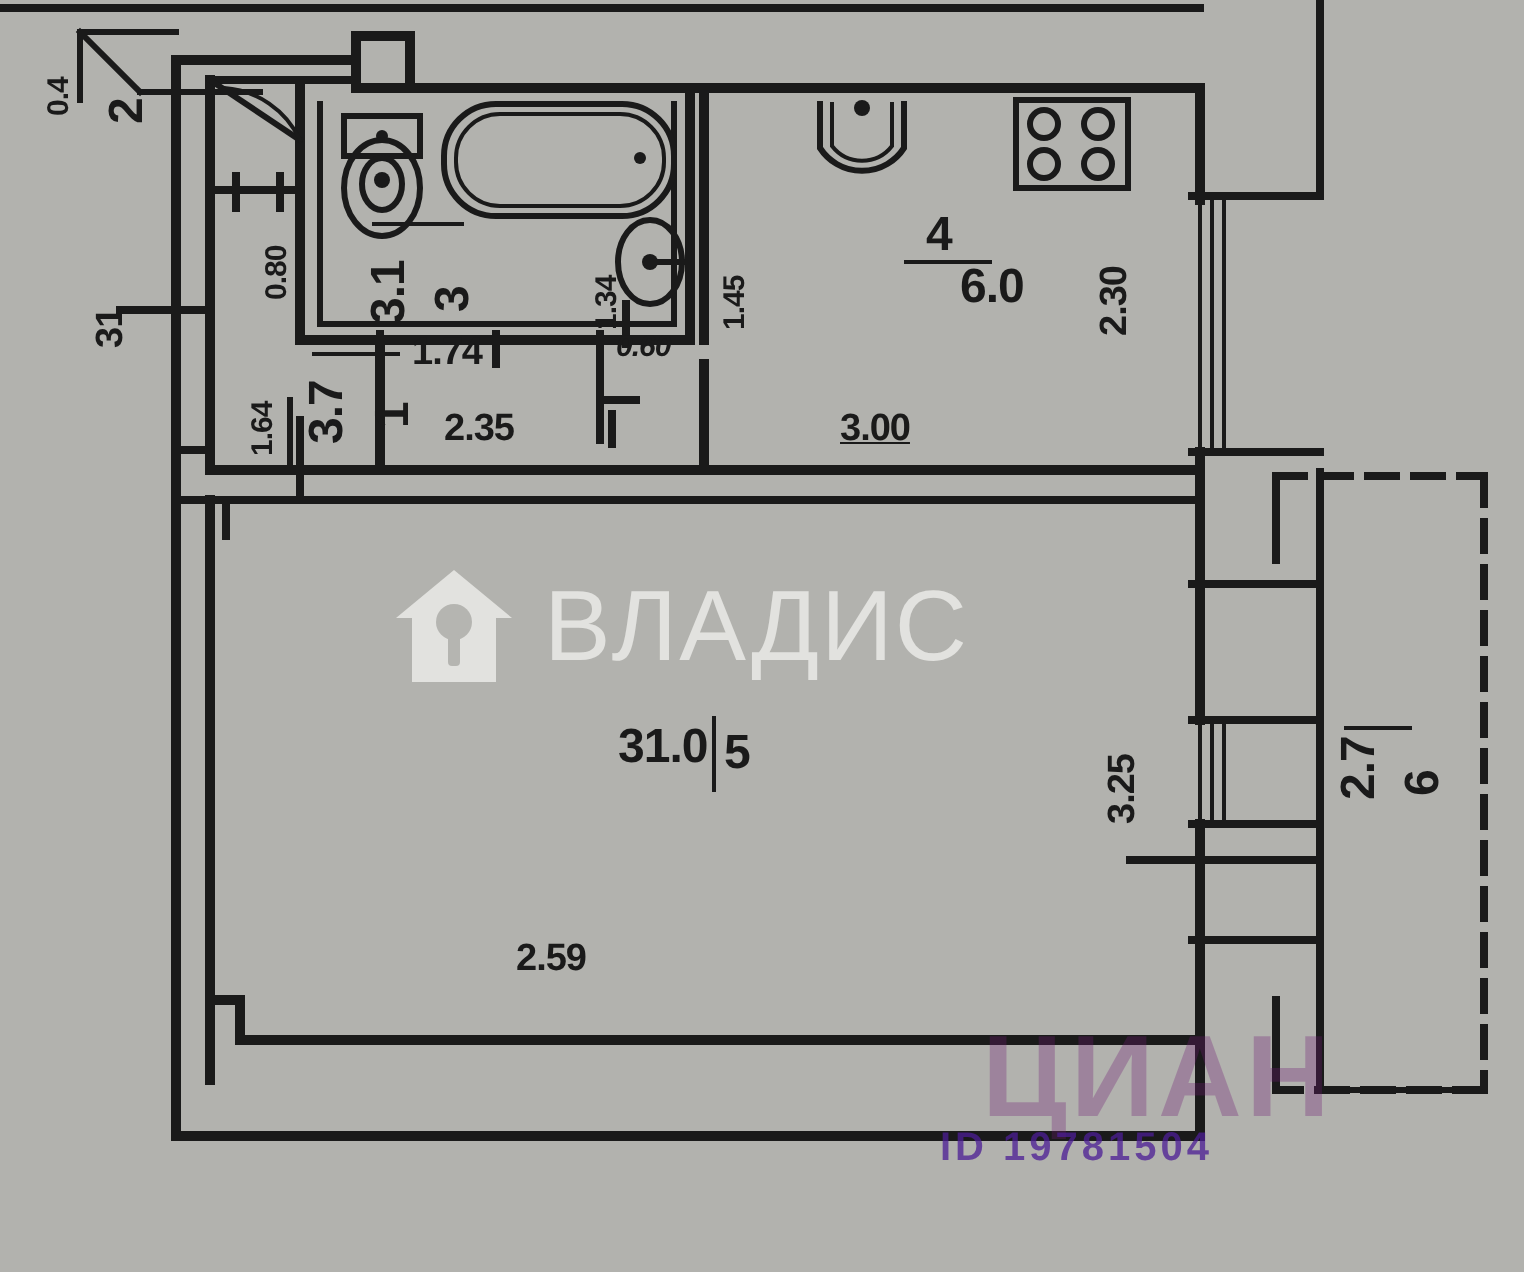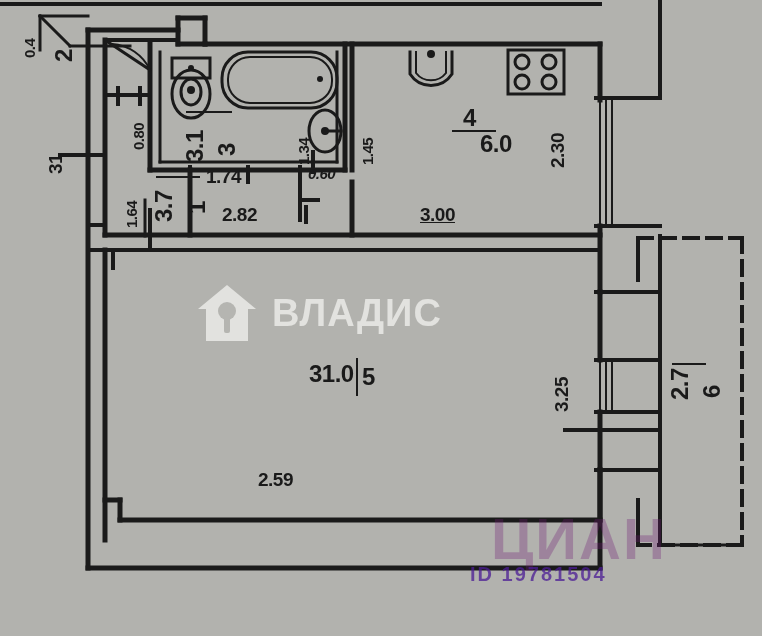--- a/index.html
+++ b/index.html
@@ -40,21 +40,21 @@
     position:absolute;
     pointer-events:none;
     user-select:none;
   }
   #wm-main{
     left:196px;top:283px;
     display:flex;align-items:center;gap:14px;
     opacity:.88;
   }
   #wm-main .wm-text{
-    font-size:38px;font-weight:700;color:#e9e9e6;
+    font-size:50px;font-weight:400;color:#e9e9e6;
     letter-spacing:1px;font-family:"Liberation Sans", sans-serif;
   }
   #wm-house{width:62px;height:60px;}
   #wm-bottom{
     left:455px;top:505px;opacity:.30;
   }
   #wm-bottom .wm-big{
     font-size:58px;font-weight:700;color:#701a75;
     font-family:"Liberation Sans", sans-serif;letter-spacing:2px;margin-left:36px;
   }
@@ -224,21 +224,21 @@
   <span class="lbl roomarea rot90" style="left:183px;top:162px;">3.1</span>
   <span class="lbl roomnum rot90" style="left:215px;top:156px;">3</span>
   <div style="position:absolute;left:186px;top:113px;width:2px;height:46px;background:#1a1a1a;transform:rotate(-90deg);transform-origin:0 0;"></div>
 
   <span class="lbl roomarea rot90" style="left:152px;top:222px;">3.7</span>
   <span class="lbl roomnum rot90" style="left:185px;top:214px;">1</span>
   <div style="position:absolute;left:156px;top:178px;width:2px;height:44px;background:#1a1a1a;transform:rotate(-90deg);transform-origin:0 0;"></div>
 
   <span class="lbl dim" style="left:206px;top:167px;">1.74</span>
 
-  <span class="lbl dim" style="left:222px;top:205px;">2.82</span>
+  <span class="lbl dim" style="left:222px;top:205px;">2.35</span>
 
   <span class="lbl dim-sm rot90" style="left:296px;top:165px;">1.34</span>
 
   <span class="lbl dim-sm" style="left:308px;top:166px;font-style:italic;">0.60</span>
 
   <span class="lbl dim-sm rot90" style="left:360px;top:165px;">1.45</span>
 
   <span class="lbl roomarea" style="left:480px;top:132px;text-align:center;">6.0</span>
   <span class="lbl roomnum" style="left:463px;top:106px;">4</span>
   <div style="position:absolute;left:452px;top:130px;width:44px;height:2px;background:#1a1a1a;"></div>

